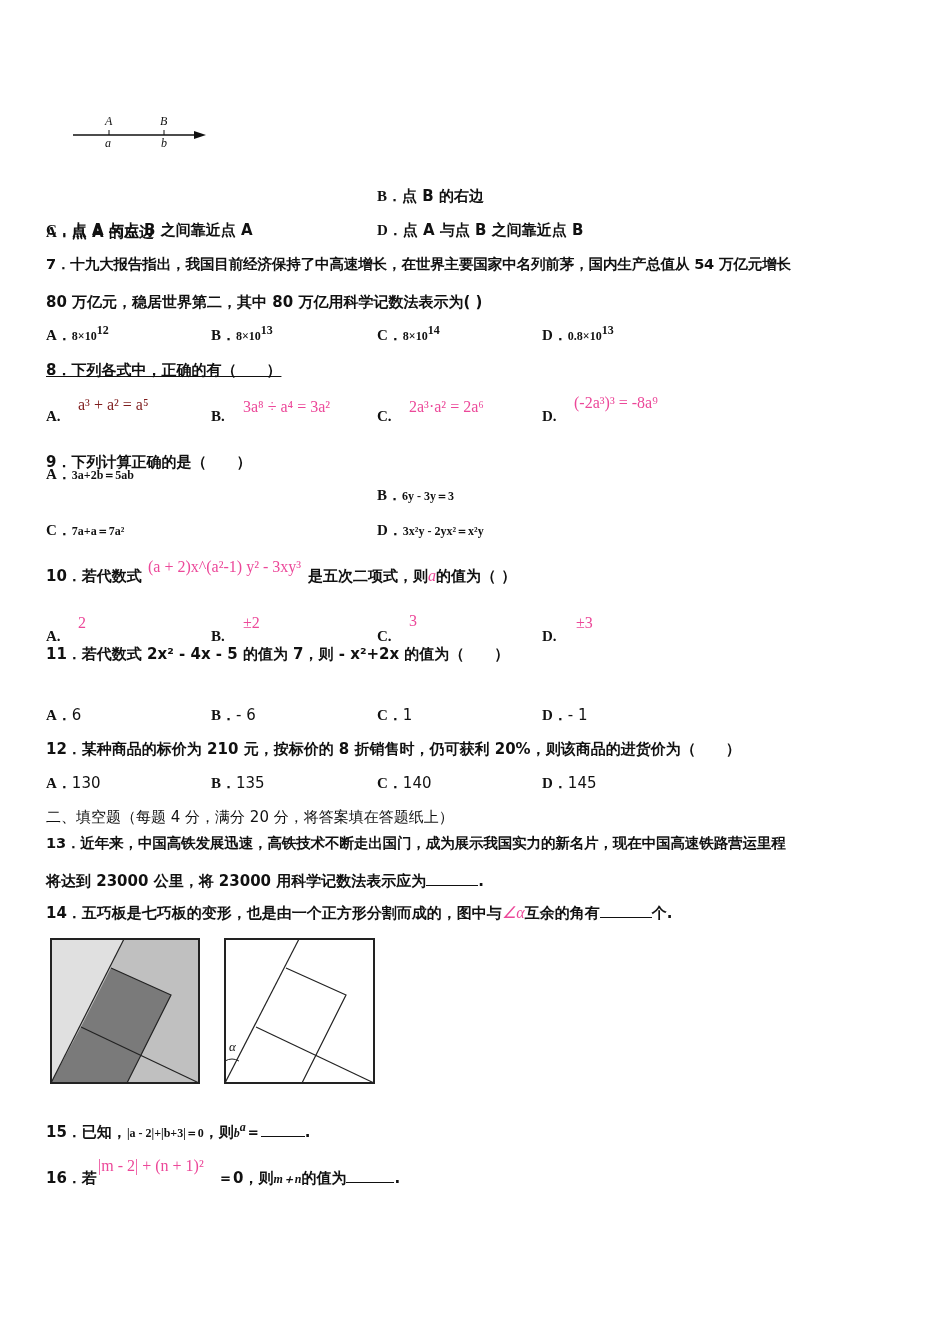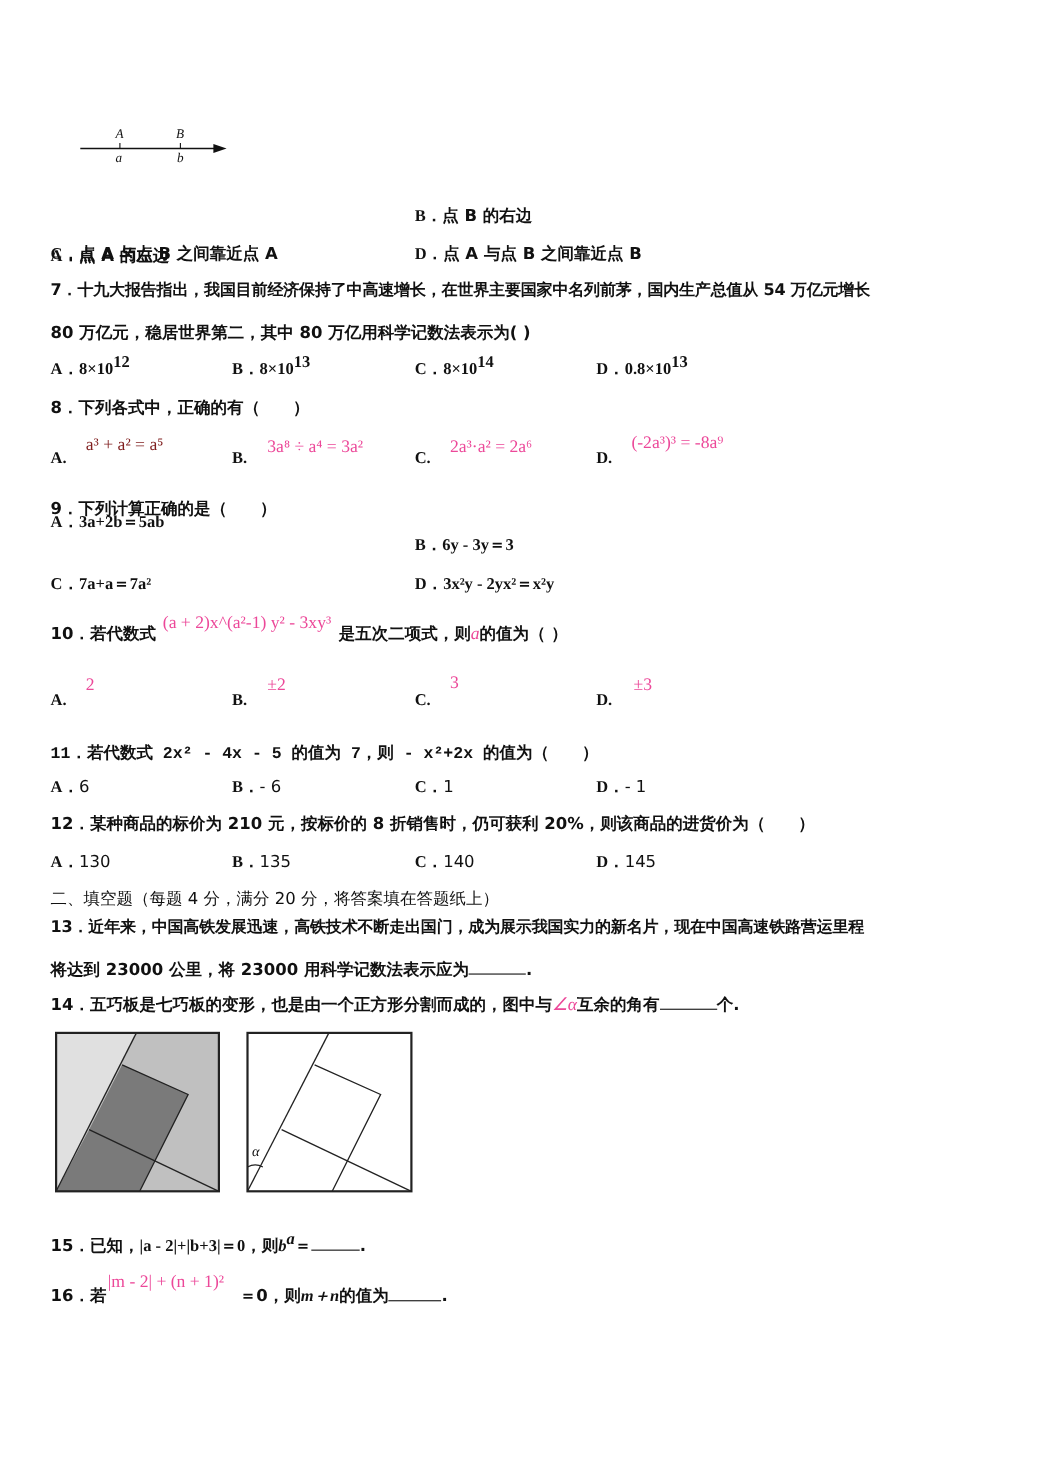--- a/index.html
+++ b/index.html
@@ -4,21 +4,21 @@
 <style>
   html, body { margin:0; padding:0; background:#ffffff; }
   body { width:950px; height:1344px; position:relative; overflow:hidden;
          font-family:"DejaVu Sans", sans-serif; color:#111; }
   .abs { position:absolute; white-space:nowrap; }
   .q   { font-size:15px; font-weight:bold; line-height:20px; }
   .opt { font-size:15px; font-weight:bold; line-height:20px; }
   .lbl { font-family:"Liberation Serif", serif; font-weight:bold; font-size:15px; }
   .serif { font-family:"Liberation Serif", serif; }
   .math { font-family:"Liberation Serif", serif; font-weight:normal; color:#ec4899; font-size:16px; }
-  .mathb { font-family:"Liberation Serif", serif; font-weight:bold; font-size:15px; color:#111; }
+  .mathb { font-family:"Liberation Serif", serif; font-weight:bold; font-size:12px; color:#111; }
   i { font-style:italic; }
   sup { font-size:9px; vertical-align:super; line-height:0; }
   .blank { display:inline-block; width:52px; border-bottom:1.5px solid #111; height:14px; vertical-align:baseline; }
   .numline svg, .fig svg { display:block; }
 </style>
 </head>
 <body>
 
 <div class="abs numline" style="left:70px;top:112px;">
   <svg width="140" height="45" viewBox="0 0 140 45">
@@ -54,21 +54,21 @@
 <div class="abs opt" style="left:211px;top:325px;">
   <span class="lbl">B．</span><span class="mathb">8×10</span><sup class="mathb">13</sup>
 </div>
 <div class="abs opt" style="left:377px;top:325px;">
   <span class="lbl">C．</span><span class="mathb">8×10</span><sup class="mathb">14</sup>
 </div>
 <div class="abs opt" style="left:542px;top:325px;">
   <span class="lbl">D．</span><span class="mathb">0.8×10</span><sup class="mathb">13</sup>
 </div>
 
-<div class="abs q" style="left:46px;top:360px;">8．下列各式中，正确的有（　　）</div>
+<div class="abs q" style="left:46px;top:360px;text-decoration:underline;">8．下列各式中，正确的有（　　）</div>
 <div class="abs opt" style="left:46px;top:406px;">
   <span class="lbl">A.</span>
 </div>
 <span class="abs math" style="left:78px;top:396px;color:#7f1d1d;">a³ + a² = a⁵</span>
 <div class="abs opt" style="left:211px;top:406px;">
   <span class="lbl">B.</span>
 </div>
 <span class="abs math" style="left:243px;top:398px;">3a⁸ ÷ a⁴ = 3a²</span>
 <div class="abs opt" style="left:377px;top:406px;">
   <span class="lbl">C.</span>
@@ -110,21 +110,21 @@
 <span class="abs math" style="left:243px;top:614px;">±2</span>
 <div class="abs opt" style="left:377px;top:626px;">
   <span class="lbl">C.</span>
 </div>
 <span class="abs math" style="left:409px;top:612px;">3</span>
 <div class="abs opt" style="left:542px;top:626px;">
   <span class="lbl">D.</span>
 </div>
 <span class="abs math" style="left:576px;top:614px;">±3</span>
 
-<div class="abs q" style="left:46px;top:676px;font-family:Liberation Mono, monospace;">11．若代数式 2x² - 4x - 5 的值为 7，则 - x²+2x 的值为（　　）</div>
+<div class="abs q" style="left:46px;top:644px;">11．若代数式 2x² - 4x - 5 的值为 7，则 - x²+2x 的值为（　　）</div>
 <div class="abs opt" style="left:46px;top:705px;">
   <span class="lbl">A．</span><span style="font-weight:normal;">6</span>
 </div>
 <div class="abs opt" style="left:211px;top:705px;">
   <span class="lbl">B．</span><span style="font-weight:normal;">- 6</span>
 </div>
 <div class="abs opt" style="left:377px;top:705px;">
   <span class="lbl">C．</span><span style="font-weight:normal;">1</span>
 </div>
 <div class="abs opt" style="left:542px;top:705px;">

